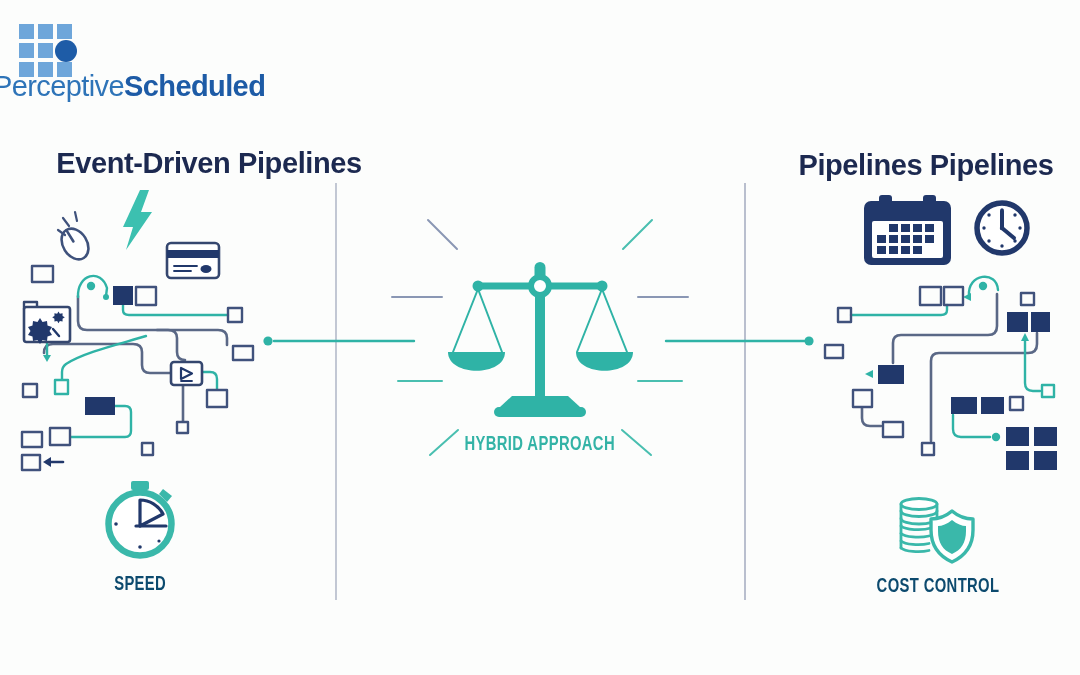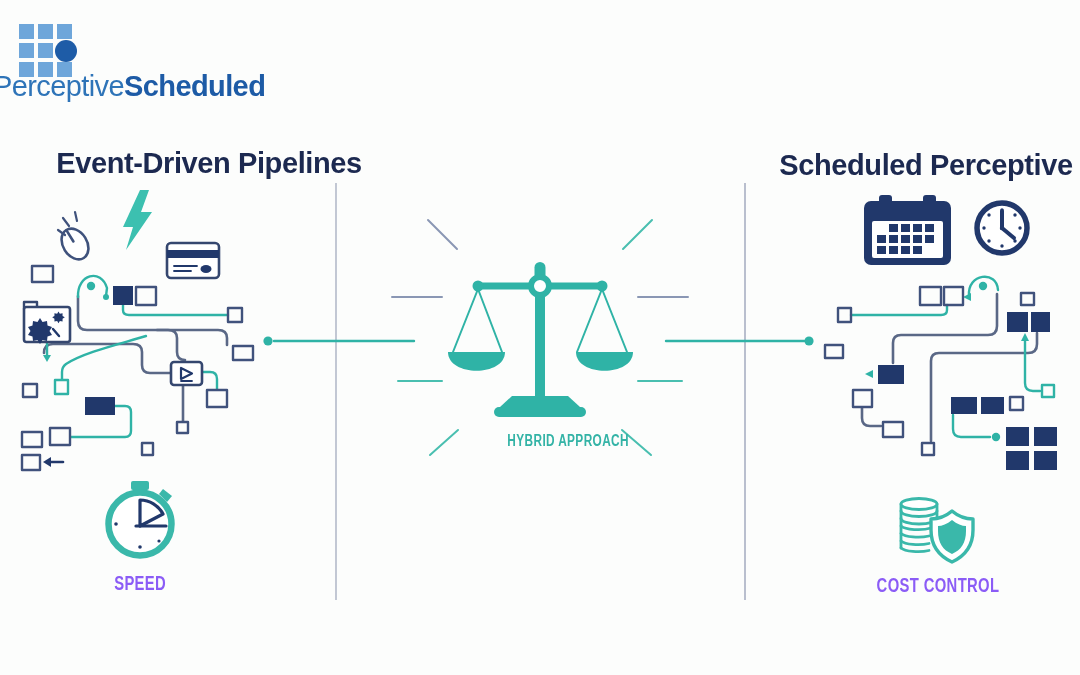--- a/index.html
+++ b/index.html
@@ -14,25 +14,25 @@
   .logo-dot{position:absolute;width:22px;height:22px;border-radius:50%;background:#1e5ca7;}
   .logo-text{position:absolute;left:-7px;top:70px;font-size:29px;letter-spacing:-0.6px;white-space:nowrap;}
   .logo-text .lt1{color:#2e74b8;font-weight:400;}
   .logo-text .lt2{color:#1d5ba6;font-weight:700;}
   
   .heading{position:absolute;top:147px;font-size:29px;font-weight:800;color:#1c2950;
            text-align:center;letter-spacing:-0.4px;white-space:nowrap;}
   .heading.left{left:0;width:346px;margin-left:36px;}
   .heading.right{left:772px;width:308px;top:149px;}
   
-  .caption{position:absolute;font-weight:700;color:#8b5cf6;text-align:center;font-size:20px;}
+  .caption{position:absolute;font-weight:700;color:#0c4a6e;text-align:center;font-size:20px;}
   .caption .cond{display:inline-block;transform:scaleX(0.74);letter-spacing:0.5px;white-space:nowrap;}
   .caption.speed{left:65px;top:572px;width:150px;}
   .caption.cost{left:848px;top:574px;width:180px;text-decoration:underline;}
-  .caption.hybrid{left:430px;top:432px;width:220px;color:#33b3a6;font-size:16px;text-align:right;}
+  .caption.hybrid{left:430px;top:432px;width:220px;color:#33b3a6;font-size:20px;}
   svg{position:absolute;left:0;top:0;}
 </style>
 </head>
 <body>
 
 <div class="logo-grid">
   <div class="logo-sq" style="left:0;top:0"></div>
     <div class="logo-sq" style="left:19px;top:0"></div>
     <div class="logo-sq" style="left:38px;top:0"></div>
   <div class="logo-sq" style="left:0;top:19px"></div>
@@ -40,21 +40,21 @@
   <div class="logo-dot" style="left:36px;top:16px"></div>
   <div class="logo-sq" style="left:0;top:38px"></div>
     <div class="logo-sq" style="left:19px;top:38px"></div>
     <div class="logo-sq" style="left:38px;top:38px"></div>
 </div>
 <div class="logo-text">
   <span class="lt1">Perceptive</span><span class="lt2">Scheduled</span>
 </div>
 
 <div class="heading left">Event-Driven Pipelines</div>
-<div class="heading right">Scheduled Perceptive</div>
+<div class="heading right">Pipelines Pipelines</div>
 
 <svg width="1080" height="675" viewBox="0 0 1080 675">
 
   <line x1="336" y1="183" x2="336" y2="600" stroke="#b3bac9" stroke-width="1.6"></line>
   <line x1="745" y1="183" x2="745" y2="600" stroke="#a8afc2" stroke-width="1.6"></line>
 
   <g fill="none" stroke-linecap="round" stroke-linejoin="round">
 
     <g stroke="#5a6886" stroke-width="2.6">
       <path d="M78,296 V321 Q78,330 87,330 H168 Q177,330 177,338 V352 Q177,360 185,360"></path>

